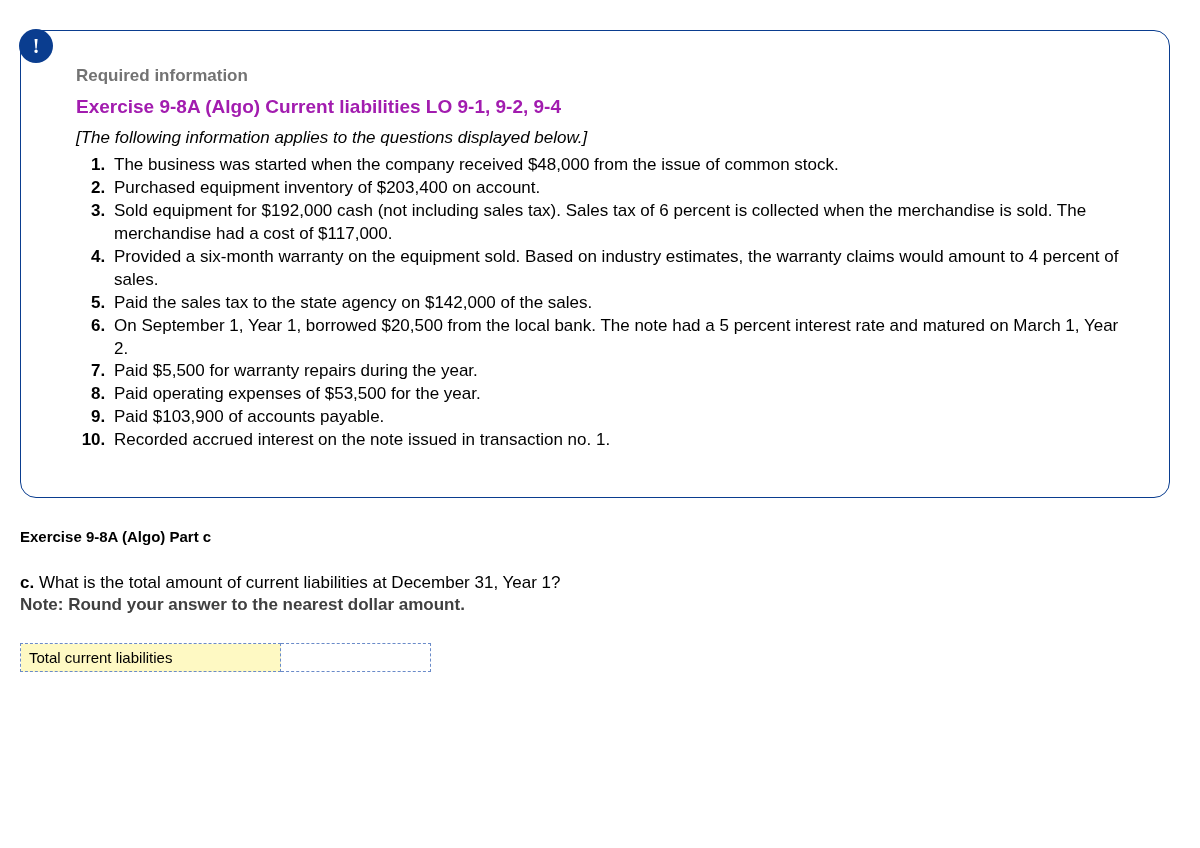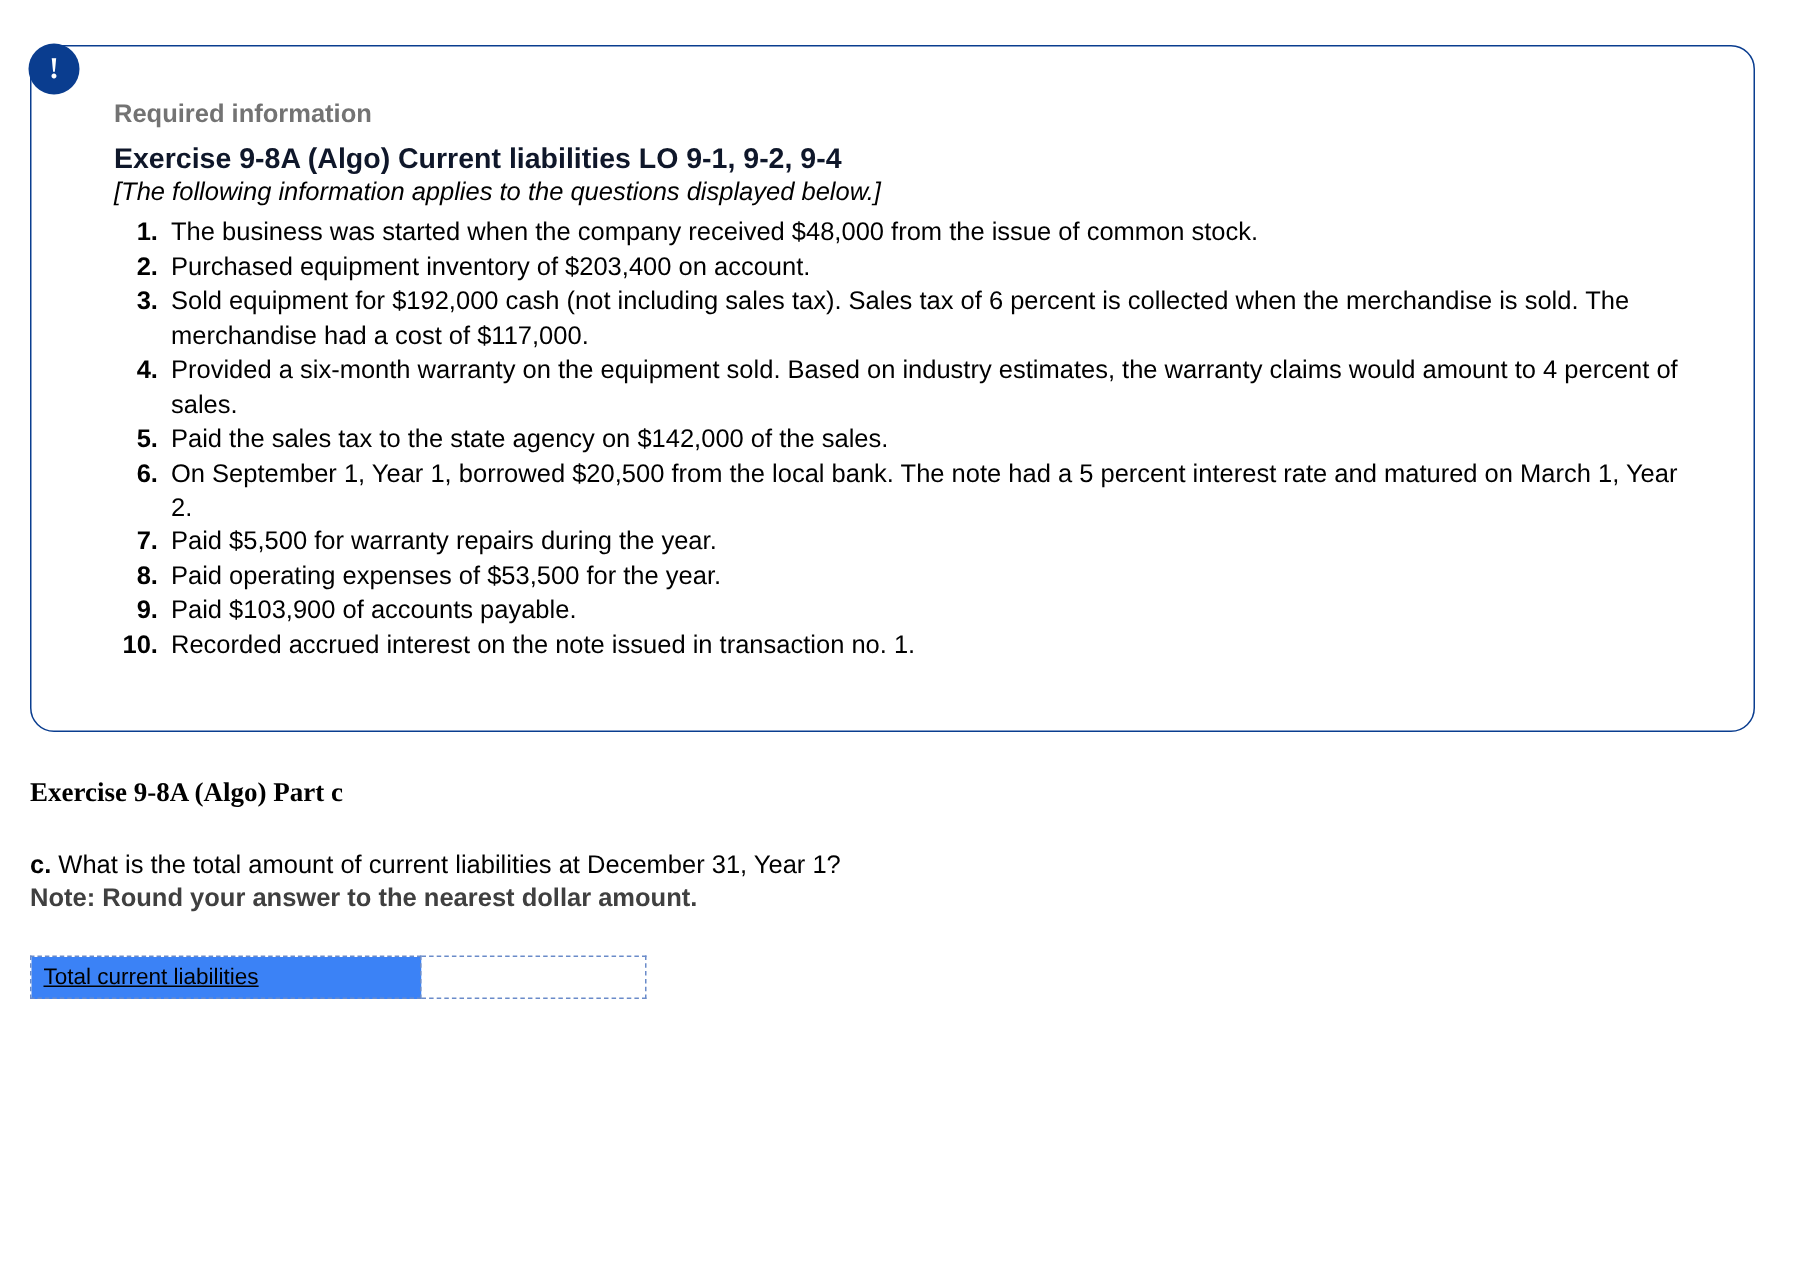--- a/index.html
+++ b/index.html
@@ -37,21 +37,22 @@
   }
   .required-info {
     color: #737373;
     font-weight: bold;
     font-size: 17px;
     margin-bottom: 10px;
   }
   .exercise-title {
     font-weight: bold;
     font-size: 19px;
-    color: #0f172a;
+    margin-bottom: 10px;
+    color: #a21caf;
   }
   .italic-note {
     font-style: italic;
     margin-bottom: 6px;
   }
   .intro-line {
     margin-bottom: 18px;
   }
   ol.transactions {
     margin: 0;
@@ -60,46 +61,44 @@
   }
   ol.transactions li {
     padding-left: 4px;
     margin-bottom: 0;
   }
   ol.transactions li::marker {
     font-weight: bold;
   }
   .part-title {
     font-weight: bold;
-    font-size: 18px;
+    font-size: 15px;
     margin: 28px 0 28px 0;
-    font-family: Liberation Serif, serif;
   }
   .question-line {
     margin-bottom: 2px;
   }
   .question-line b { font-weight: bold; }
   .note-line {
     color: #404040;
     font-weight: bold;
     margin-bottom: 28px;
   }
   .answer-table {
     border-collapse: collapse;
   }
   .answer-table td {
     border: 1px dashed #6a8bc9;
     padding: 4px 8px;
     font-size: 15px;
     height: 26px;
   }
   .answer-label {
-    background: #3b82f6;
+    background: #fef9c3;
     width: 260px;
-    text-decoration: underline;
   }
   .answer-input {
     background: #fff;
     width: 150px;
   }
   .answer-input input {
     border: none;
     outline: none;
     width: 100%;
     height: 100%;

